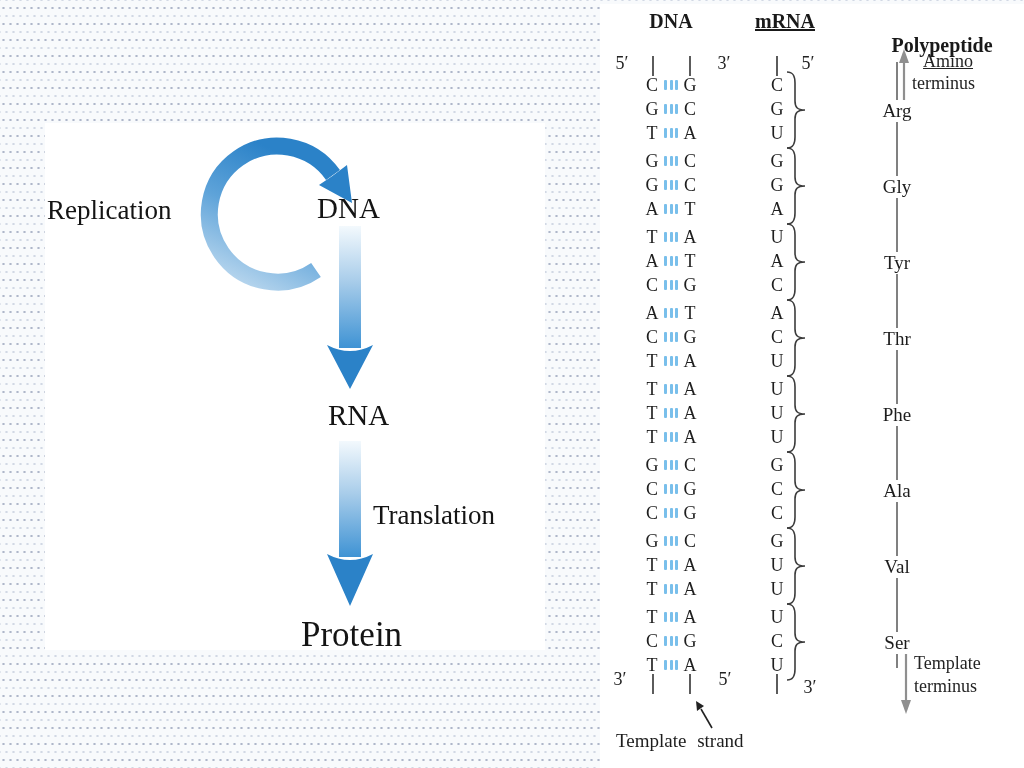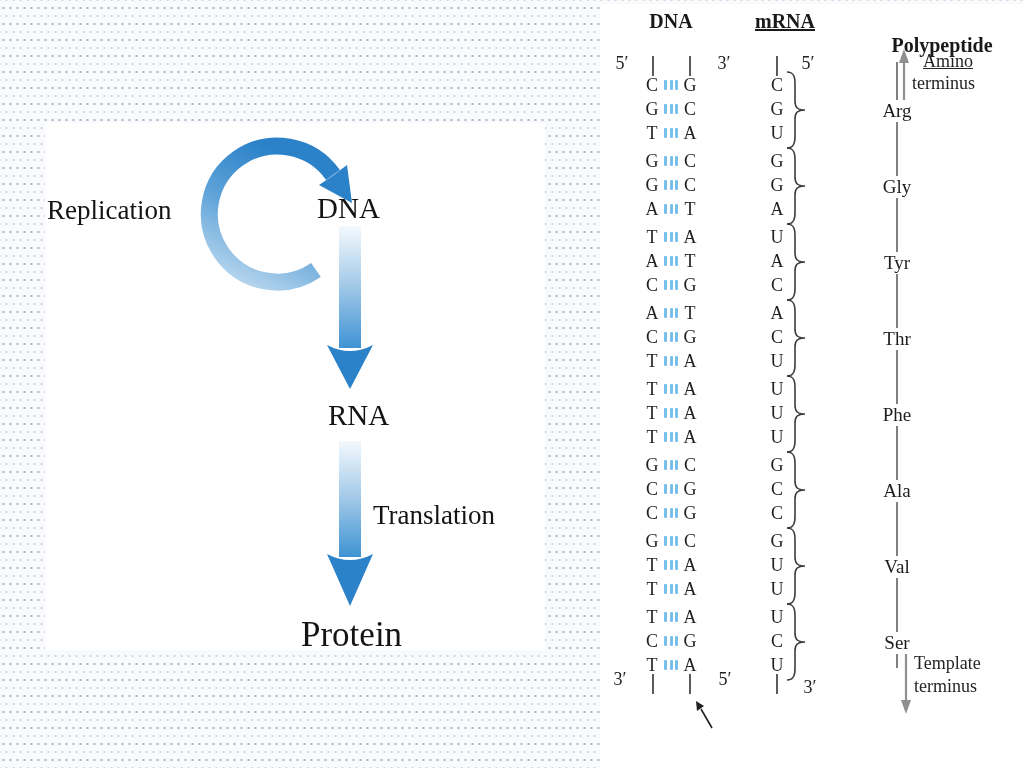--- a/index.html
+++ b/index.html
@@ -130,20 +130,21 @@
     </svg>
 
     <div class="term-label amino-term">
       <span class="ind">Amino</span>
       <span>terminus</span>
     </div>
     <div class="term-label carboxyl-term">
       <span>Template</span><br>
       <span>terminus</span>
     </div>
+    <div class="template-label">Template strand</div>
   <div class="codon-group" style="top: 69px;">
         <div class="bp-row" style="top: 0px;">
           <span class="base dna-l">C</span>
           <span class="bond">
             <i></i>
             <i></i>
             <i></i>
           </span>
           <span class="base dna-r">G</span>
           <span class="base mrna-b">C</span>

